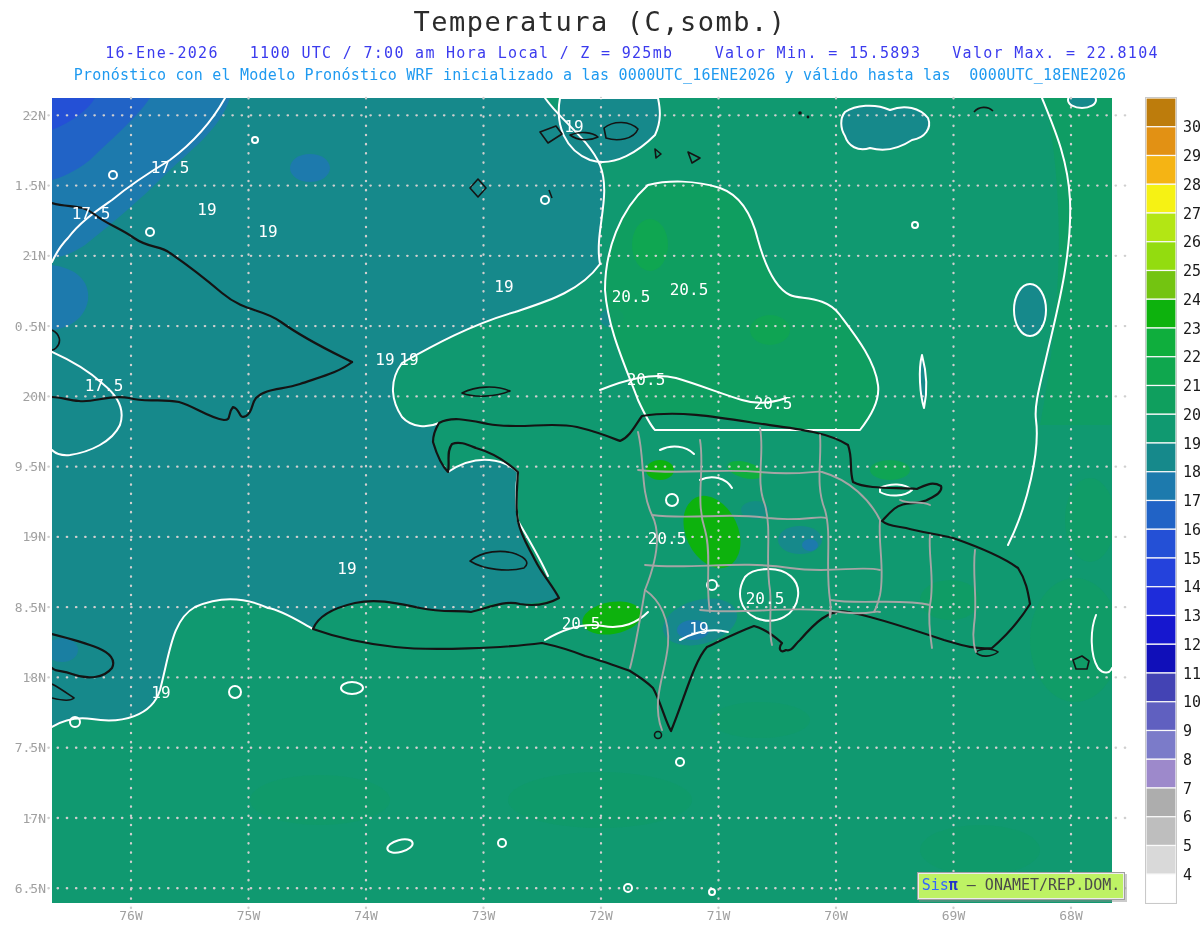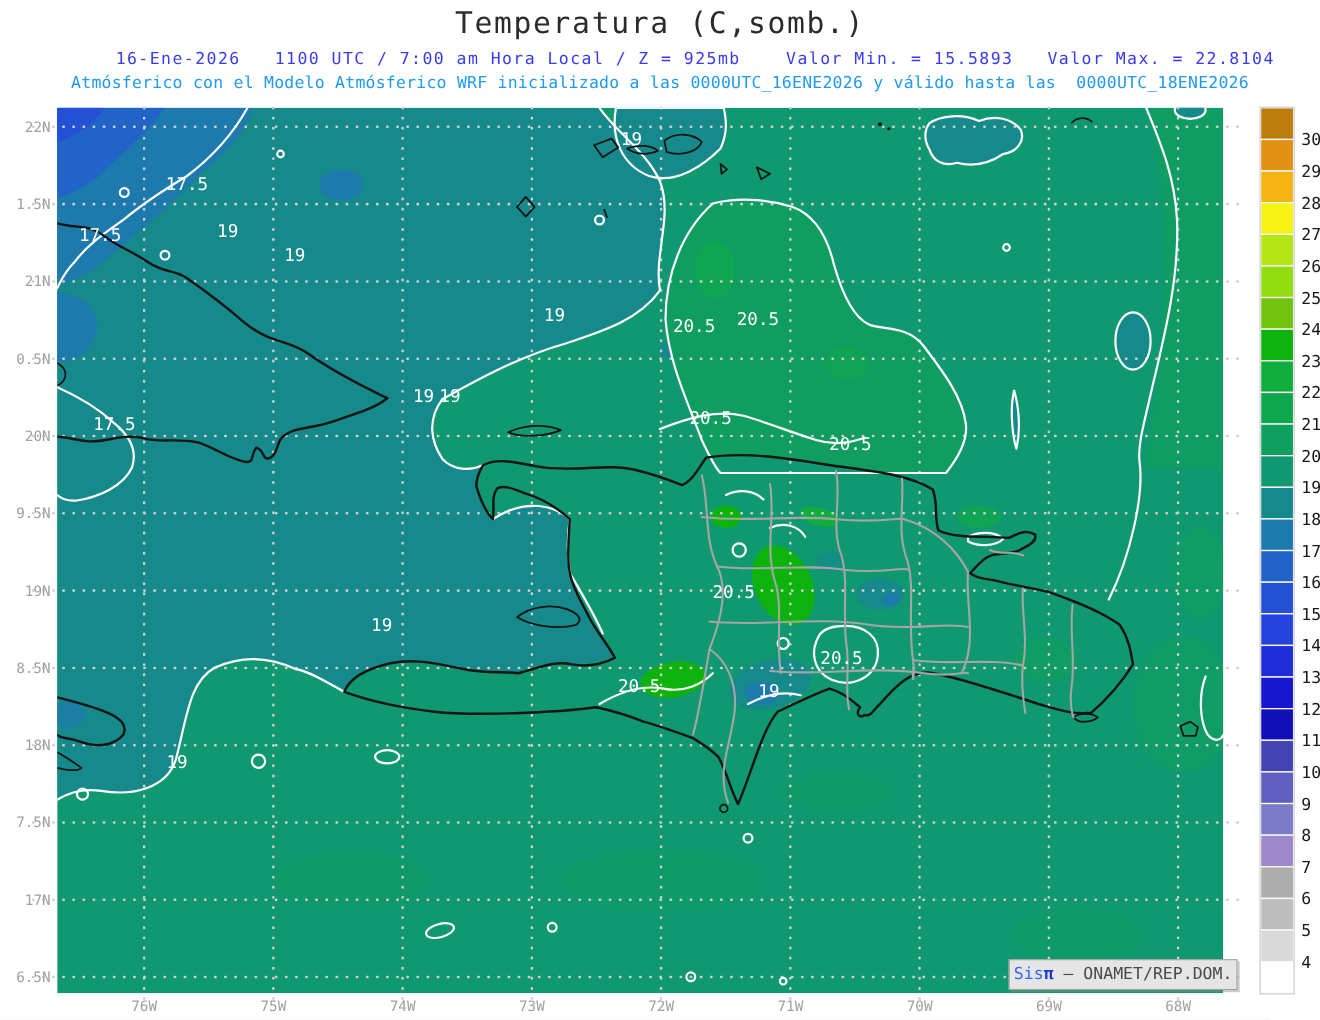--- a/index.html
+++ b/index.html
@@ -21,35 +21,35 @@
   .prov{stroke:#a5a5a5;stroke-width:1.9;fill:none;stroke-linejoin:round;stroke-linecap:round;}
   .f-base{fill:var(--seg-11);}
   .f18{fill:var(--seg-12);}
   .f17{fill:var(--seg-13);}
   .f16{fill:var(--seg-14);}
   .f15{fill:var(--seg-15);}
   .f20{fill:var(--seg-10);}
   .f21{fill:var(--seg-9);}
   .f22{fill:var(--seg-8);}
   .f23{fill:var(--seg-7);}
-  .watermark{position:absolute;left:917px;top:872px;width:206px;height:26px;background:#e5e5e5;
+  .watermark{position:absolute;left:917px;top:872px;width:206px;height:26px;background:#bef264;
      border:1px solid #9f9f9f;box-shadow:2px 2px 0 rgba(140,140,140,.45), inset 0 0 0 1px #ececec;
      font-size:15px;line-height:25px;text-align:center;white-space:pre;}
   .wm-sis{color:#3366ff;}
   .wm-pi{color:#2233cc;font-weight:bold;}
   .wm-rest{color:#4a4a4a;}
 </style>
 </head>
 <body>
 
 <div class="page">
 
   <div class="hdr title">Temperatura (C,somb.)</div>
   <div class="hdr sub1">16-Ene-2026   1100 UTC / 7:00 am Hora Local / Z = 925mb    Valor Min. = 15.5893   Valor Max. = 22.8104</div>
-  <div class="hdr sub2">Atmósferico con el Modelo Atmósferico WRF inicializado a las 0000UTC_16ENE2026 y válido hasta las  0000UTC_18ENE2026</div>
+  <div class="hdr sub2">Pronóstico con el Modelo Pronóstico WRF inicializado a las 0000UTC_16ENE2026 y válido hasta las  0000UTC_18ENE2026</div>
 
   <svg width="1200" height="927" viewBox="0 0 1200 927">
     <defs>
       <clipPath id="fieldclip">
           <rect x="52" y="98" width="1060" height="805"></rect>
         </clipPath>
 
       <path id="tongue19" d="M 560,98 C 555,125 565,150 590,160 C 615,168 640,150 655,135 C 662,120 660,108 658,98 Z"></path>
       <path id="blob205" d="M 648,185 C 620,210 605,250 605,290 C 608,330 625,365 638,400 C 645,415 650,425 655,430 L 860,430 C 872,415 880,400 878,385 C 875,360 855,335 840,315 C 825,295 800,300 790,295 C 775,288 765,265 758,240 C 752,215 740,195 720,188 C 695,180 668,180 648,185 Z"></path>
       <path id="tb1" d="M 845,112 C 855,105 875,103 890,110 C 905,104 920,108 928,118 C 932,128 925,138 912,140 C 900,148 885,152 870,148 C 858,152 848,146 845,136 C 840,128 840,118 845,112 Z"></path>

